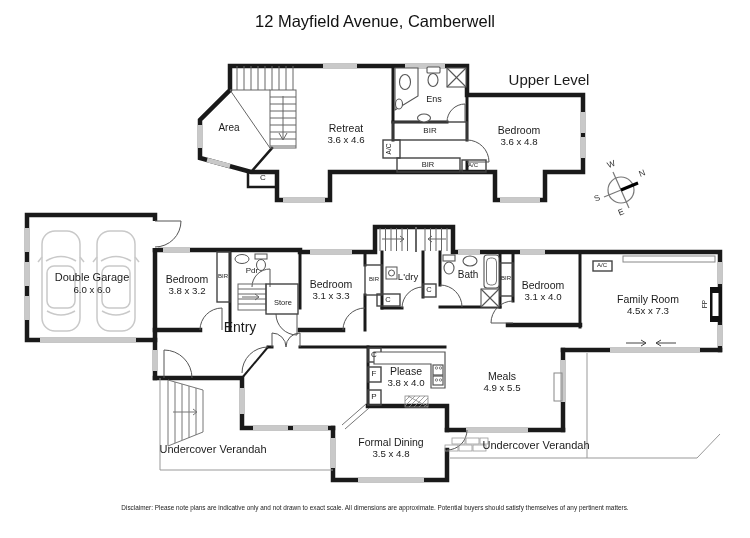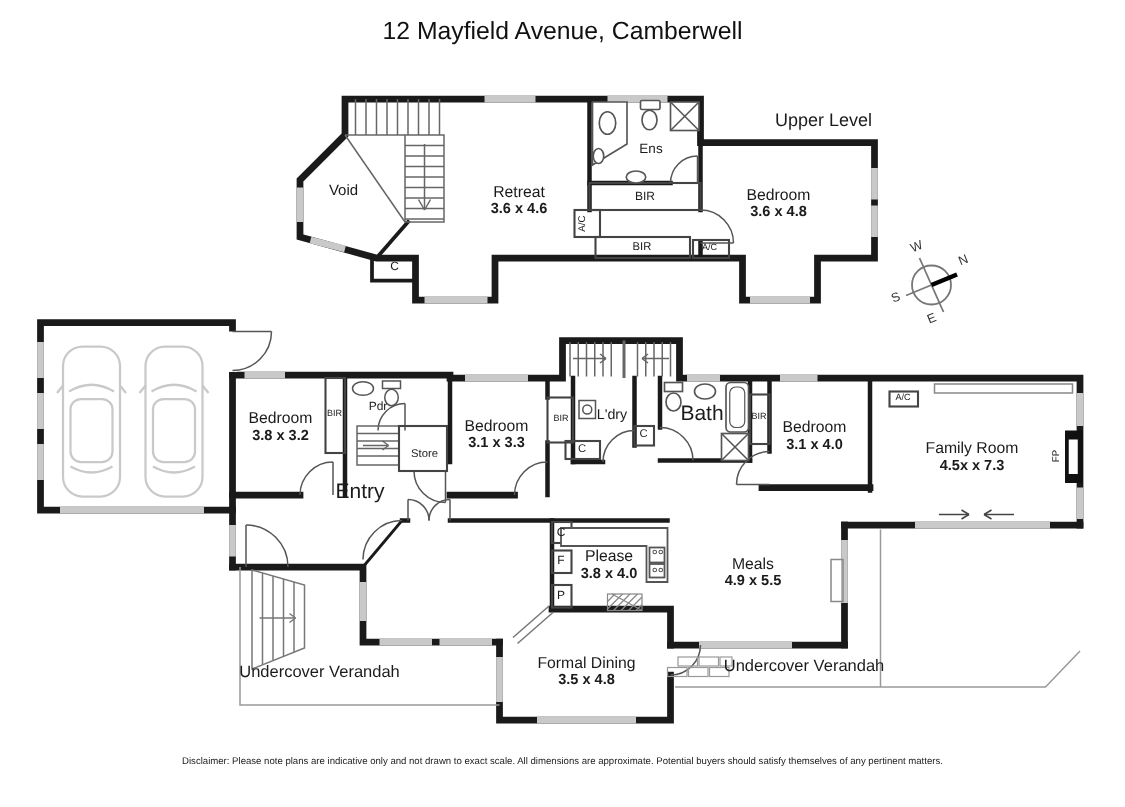--- a/index.html
+++ b/index.html
@@ -6,21 +6,21 @@
   #stage{position:relative;width:750px;height:538px;background:#fff;overflow:hidden;
          font-family:"Liberation Sans",sans-serif;color:#1b1b1b;padding-left:36px;}
   #plan{position:absolute;left:0;top:0;}
   .lbl{position:absolute;transform:translate(-50%,-50%);text-align:center;
        white-space:nowrap;color:#1b1b1b;line-height:1.18;}
   .lbl span{display:block;}
   .wrap{white-space:normal;}
   .rot{transform:translate(-50%,-50%) rotate(-90deg);}
   .cw{transform:translate(-50%,-50%) rotate(-22deg);color:#333;}
   .title{font-size:16.5px;color:#111;}
-  .dim{font-size:9.7px;font-weight:bold;}
+  .dim{font-size:9.7px;}
   .disc{font-size:6.4px;color:#222;}
 </style>
 </head>
 <body>
 
 <div id="stage">
 
 <svg id="plan" width="750" height="538" viewBox="0 0 750 538">
 
   <g stroke="#1a1a1a" stroke-width="4.5" fill="none" stroke-linecap="square">
@@ -321,59 +321,63 @@
         <rect x="466" y="438" width="13" height="6"></rect>
     <rect x="480" y="438" width="8" height="6"></rect>
     <rect x="445" y="445" width="13" height="6"></rect>
         <rect x="459" y="445" width="13" height="6"></rect>
     <rect x="473" y="445" width="13" height="6"></rect>
   </g>
 </svg>
 
 <div class="lbl title" style="left:375px;top:22px">12 Mayfield Avenue, Camberwell</div>
 
-<div class="lbl" style="left:549px;top:80px;font-size:12px">Upper Level</div>
-<div class="lbl" style="left:229px;top:128px;font-size:10px">Void</div>
+<div class="lbl" style="left:549px;top:80px;font-size:15px">Upper Level</div>
+<div class="lbl" style="left:229px;top:128px;font-size:10px">Area</div>
 <div class="lbl" style="left:346px;top:134px;font-size:10.5px">
   <span>Retreat</span>
   <span class="dim">3.6 x 4.6</span>
 </div>
 <div class="lbl" style="left:434px;top:99px;font-size:9px">Ens</div>
 <div class="lbl" style="left:430px;top:131px;font-size:8px">BIR</div>
 <div class="lbl rot" style="left:389px;top:149px;font-size:6.5px">A/C</div>
 <div class="lbl" style="left:428px;top:165px;font-size:7.5px">BIR</div>
 <div class="lbl" style="left:473px;top:166px;font-size:6px">A/C</div>
 <div class="lbl" style="left:519px;top:136px;font-size:10.5px">
   <span>Bedroom</span>
   <span class="dim">3.6 x 4.8</span>
 </div>
 <div class="lbl" style="left:263px;top:178px;font-size:8px">C</div>
 
 <div class="cw lbl" style="left:611px;top:164px;font-size:8.5px;position:absolute">W</div>
 <div class="cw lbl" style="left:642px;top:173px;font-size:8.5px;position:absolute">N</div>
 <div class="cw lbl" style="left:597px;top:198px;font-size:8.5px;position:absolute">S</div>
 <div class="cw lbl" style="left:621px;top:212px;font-size:8.5px;position:absolute">E</div>
 
+<div class="lbl" style="left:92px;top:283px;font-size:11px">
+  <span>Double Garage</span>
+  <span class="dim">6.0 x 6.0</span>
+</div>
 <div class="lbl" style="left:187px;top:285px;font-size:10.5px">
   <span>Bedroom</span>
   <span class="dim">3.8 x 3.2</span>
 </div>
 <div class="lbl" style="left:223px;top:277px;font-size:6px">BIR</div>
 <div class="lbl" style="left:252px;top:271px;font-size:8px">Pdr</div>
 <div class="lbl" style="left:283px;top:303px;font-size:7.5px">Store</div>
 <div class="lbl" style="left:240px;top:327px;font-size:14px">Entry</div>
 <div class="lbl" style="left:331px;top:290px;font-size:10.5px">
   <span>Bedroom</span>
   <span class="dim">3.1 x 3.3</span>
 </div>
 <div class="lbl" style="left:374px;top:280px;font-size:6px">BIR</div>
 <div class="lbl" style="left:408px;top:277px;font-size:9.5px">L'dry</div>
 <div class="lbl" style="left:388px;top:300px;font-size:7.5px">C</div>
 <div class="lbl" style="left:429px;top:290px;font-size:7.5px">C</div>
-<div class="lbl" style="left:468px;top:275px;font-size:14px">Bath</div>
+<div class="lbl" style="left:468px;top:275px;font-size:10px">Bath</div>
 <div class="lbl" style="left:506px;top:279px;font-size:6px">BIR</div>
 <div class="lbl" style="left:543px;top:291px;font-size:10.5px">
   <span>Bedroom</span>
   <span class="dim">3.1 x 4.0</span>
 </div>
 <div class="lbl" style="left:602px;top:266px;font-size:6px">A/C</div>
 <div class="lbl" style="left:648px;top:305px;font-size:10.5px">
   <span>Family Room</span>
   <span class="dim">4.5x x 7.3</span>
 </div>

